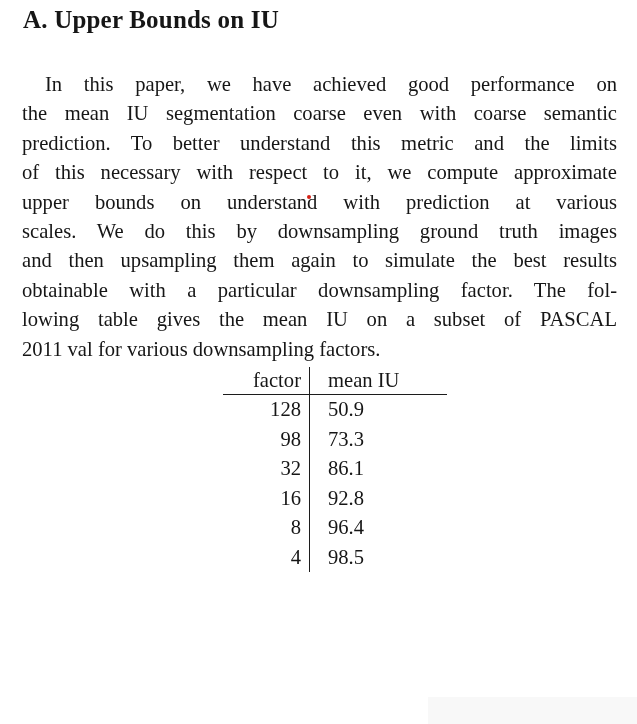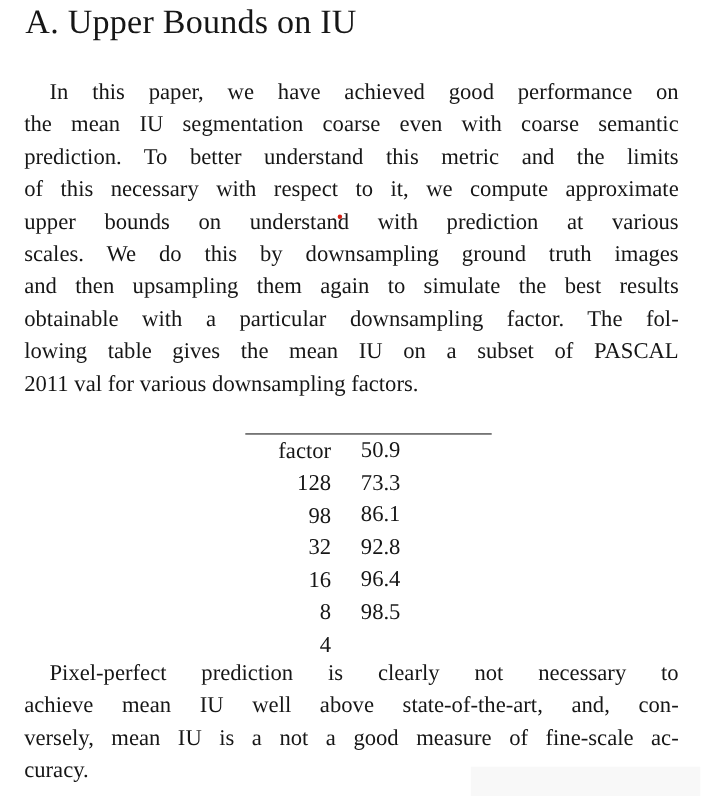--- a/index.html
+++ b/index.html
@@ -10,22 +10,22 @@
     background: #ffffff;
     font-family: "Liberation Serif", "DejaVu Serif", serif;
     color: #161616;
     overflow: hidden;
   }
   .heading {
     position: absolute;
     left: 23px;
     top: 5px;
     margin: 0;
-    font-size: 31px;
-    font-weight: normal;
+    font-size: 25px;
+    font-weight: bold;
     line-height: 30px;
     letter-spacing: 0.2px;
     white-space: nowrap;
   }
   .para {
     position: absolute;
     left: 22px;
     width: 595px;
     font-size: 20.6px;
   }
@@ -58,21 +58,20 @@
   .t-body .t-row {
     height: 29.5px;
     line-height: 29.5px;
   }
   .t-cell-l {
     width: 87px;
     box-sizing: border-box;
     text-align: right;
     padding-right: 8px;
     border-right: 1.6px solid #1c1c1c;
-    margin-top: 30px;
   }
   .t-cell-r {
     flex: 1;
     padding-left: 18px;
     text-align: left;
   }
 
   .red-dot {
     position: absolute;
     left: 307px;
@@ -105,20 +104,21 @@
       <div class="line">scales. We do this by downsampling ground truth images</div>
       <div class="line">and then upsampling them again to simulate the best results</div>
       <div class="line">obtainable with a particular downsampling factor. The fol-</div>
       <div class="line">lowing table gives the mean IU on a subset of PASCAL</div>
       <div class="line last">2011 val for various downsampling factors.</div>
     </div>
 
   <div class="iu-table">
     <div class="t-row t-header">
       <div class="t-cell-l">factor</div>
+      <div class="t-cell-r">mean IU</div>
     </div>
     <div class="t-body">
         <div class="t-row">
           <div class="t-cell-l">128</div>
           <div class="t-cell-r">50.9</div>
         </div>
         <div class="t-row">
           <div class="t-cell-l">98</div>
           <div class="t-cell-r">73.3</div>
         </div>
@@ -134,23 +134,17 @@
           <div class="t-cell-l">8</div>
           <div class="t-cell-r">96.4</div>
         </div>
         <div class="t-row">
           <div class="t-cell-l">4</div>
           <div class="t-cell-r">98.5</div>
         </div>
       </div>
   </div>
 
-  <div class="para para2">
-      <div class="line first">Pixel-perfect prediction is clearly not necessary to</div>
-      <div class="line">achieve mean IU well above state-of-the-art, and, con-</div>
-      <div class="line">versely, mean IU is a not a good measure of fine-scale ac-</div>
-      <div class="line last">curacy.</div>
-    </div>
 
   <div class="red-dot" style="background: rgb(212, 32, 21);"></div>
   <div class="footer-patch" style="background: rgb(248, 248, 248);"></div>
 
 </div>
 
 </body></html>

